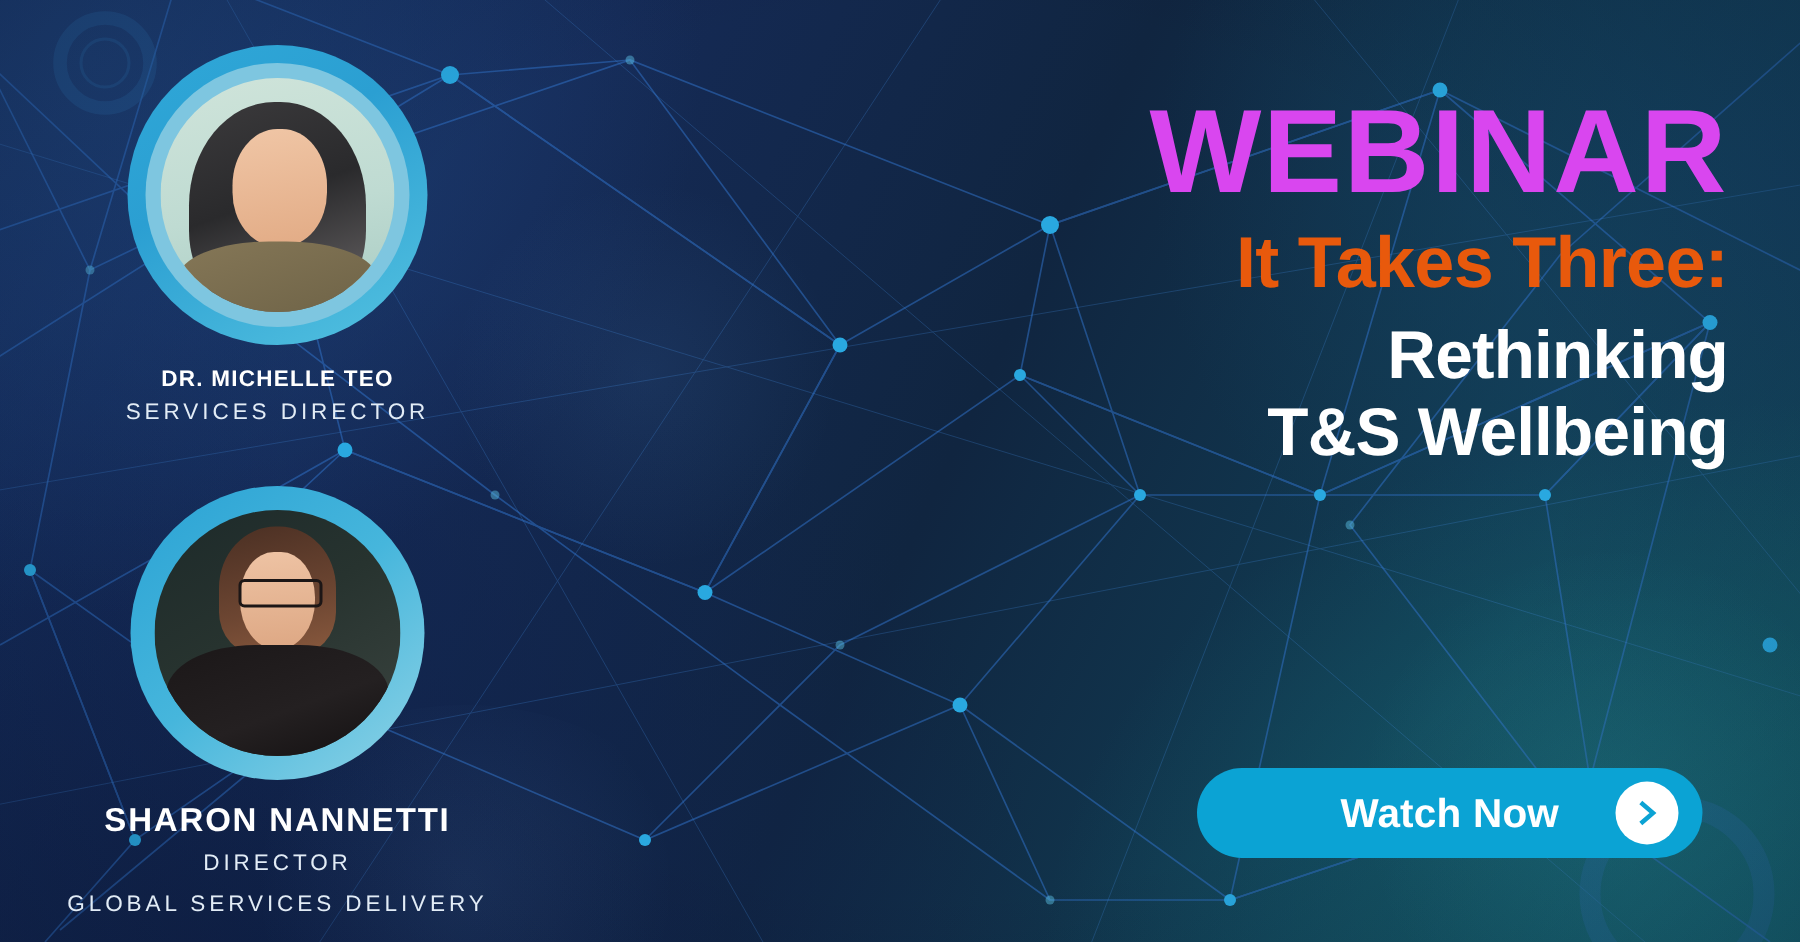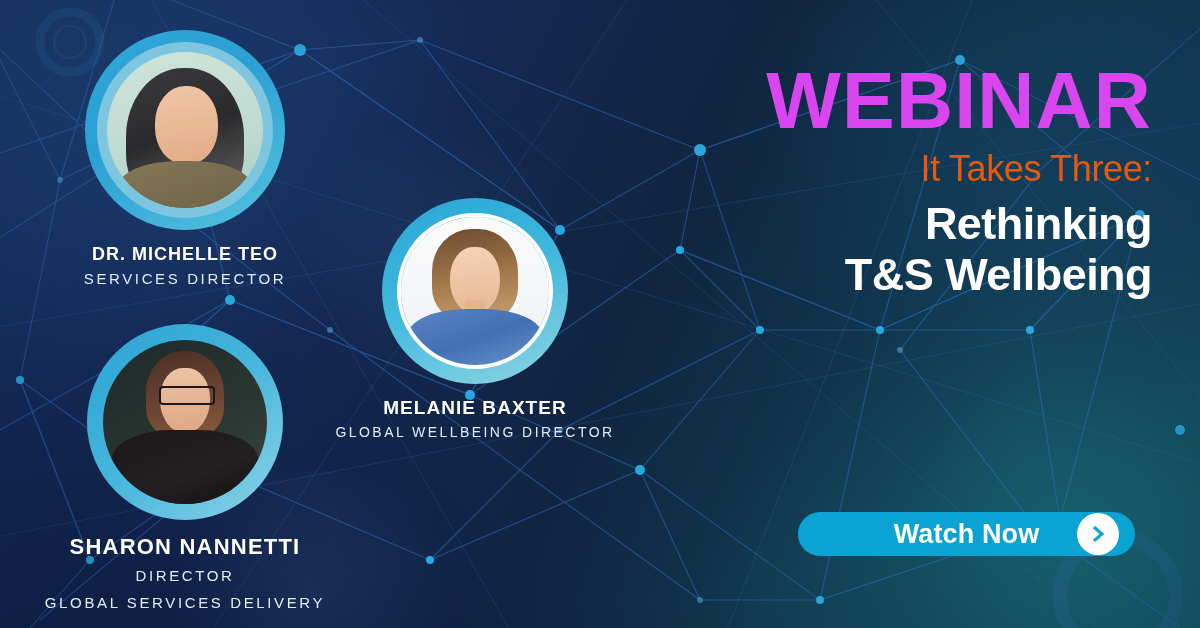--- a/index.html
+++ b/index.html
@@ -77,21 +77,21 @@
     width: 200px; height: 200px; margin: 0 auto;
     background: linear-gradient(150deg, #2fa8d8 0%, #2b9fd2 40%, #54c2e0 100%);
     padding: 0;
   }
   #sp1 .photo-mid {
     position: absolute; left: 12px; top: 12px; width: 176px; height: 176px;
     border-radius: 50%;
     background: #7ec6e0;
   }
   #sp1 .photo-inner { left: 22px; top: 22px; width: 156px; height: 156px; }
-  #sp1 .speaker-name { font-size: 18px; margin-top: 14px; }
+  #sp1 .speaker-name { font-size: 15px; margin-top: 14px; }
   #sp1 .speaker-role { font-size: 15px; margin-top: 5px; }
 
   
   #sp2 { left: 300px; top: 198px; width: 350px; }
   #sp2 .photo-ring {
     width: 186px; height: 186px; margin: 0 auto;
     background: linear-gradient(160deg, #2aa6d6 0%, #3fb7dd 45%, #8ed5e4 100%);
   }
   #sp2 .photo-inner {
     left: 15px; top: 15px; width: 156px; height: 156px;
@@ -151,22 +151,22 @@
   }
   .kicker {
     font-size: 79px;
     font-weight: bold;
     color: #d946ef;
     letter-spacing: 0.015em;
     line-height: 0.98;
     margin: 0;
   }
   .subtitle-orange {
-    font-size: 36px;
-    font-weight: normal;
+    font-size: 48px;
+    font-weight: bold;
     color: #e8590c;
     line-height: 1.12;
     margin: 10px 0 0 0;
     letter-spacing: -0.01em;
   }
   .title-main {
     font-size: 45px;
     font-weight: bold;
     color: #ffffff;
     line-height: 1.14;
@@ -174,21 +174,21 @@
     letter-spacing: -0.012em;
   }
   .title-main .tline { display: block; text-align: right; }
 
   
   .cta {
     position: absolute;
     left: 798px;
     top: 512px;
     width: 337px;
-    height: 44px;
+    height: 60px;
     border-radius: 30px;
     background: #0ba3d4;
     display: flex;
     align-items: center;
     justify-content: center;
     cursor: pointer;
     border: none;
     padding: 0;
   }
   .cta-label {
@@ -303,35 +303,20 @@
           <div class="p1-hair"></div>
           <div class="p1-face"></div>
           <div class="p1-body"></div>
         </div>
       </div>
     </div>
     <div class="speaker-name">DR. MICHELLE TEO</div>
     <div class="speaker-role">SERVICES DIRECTOR</div>
   </div>
 
-  <div class="speaker" id="sp2">
-    <div class="photo-ring">
-      <div class="photo-inner">
-        <div class="portrait">
-          <div class="p2-bg"></div>
-          <div class="p2-hair"></div>
-          <div class="p2-face"></div>
-          <div class="p2-neck"></div>
-          <div class="p2-body"></div>
-        </div>
-      </div>
-    </div>
-    <div class="speaker-name">MELANIE BAXTER</div>
-    <div class="speaker-role">GLOBAL WELLBEING DIRECTOR</div>
-  </div>
 
   <div class="speaker" id="sp3">
     <div class="photo-ring">
       <div class="photo-inner">
         <div class="portrait">
           <div class="p3-bg"></div>
           <div class="p3-hair"></div>
           <div class="p3-face"></div>
           <div class="p3-glasses"></div>
           <div class="p3-body"></div>

